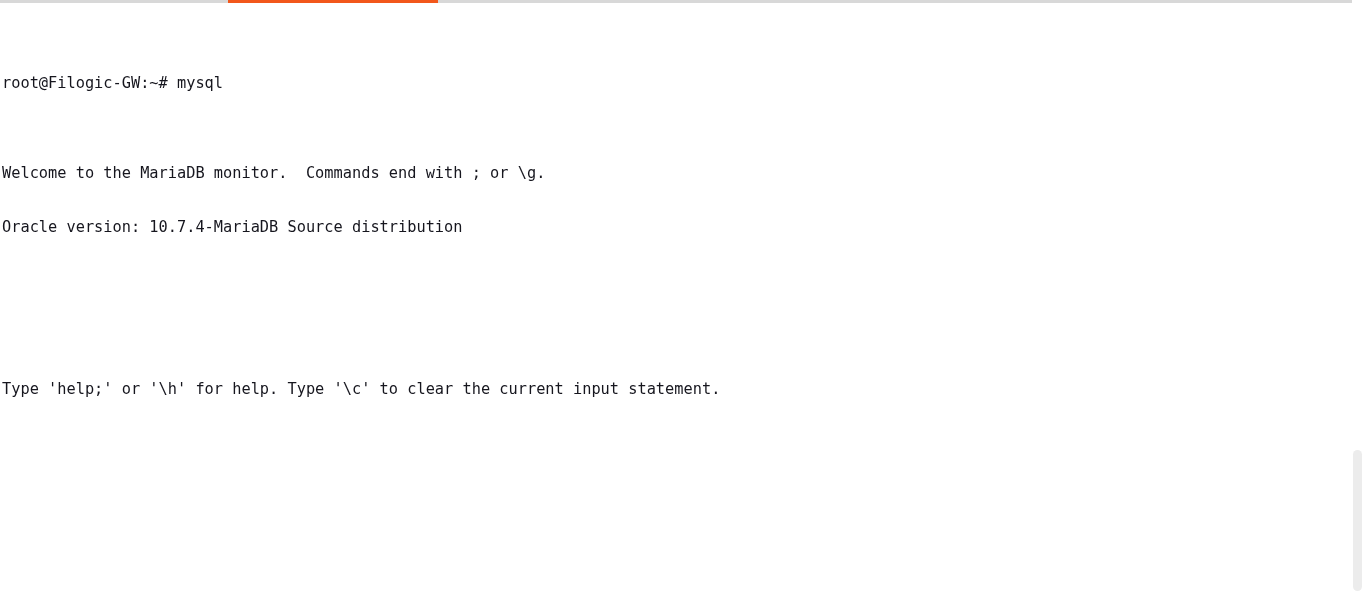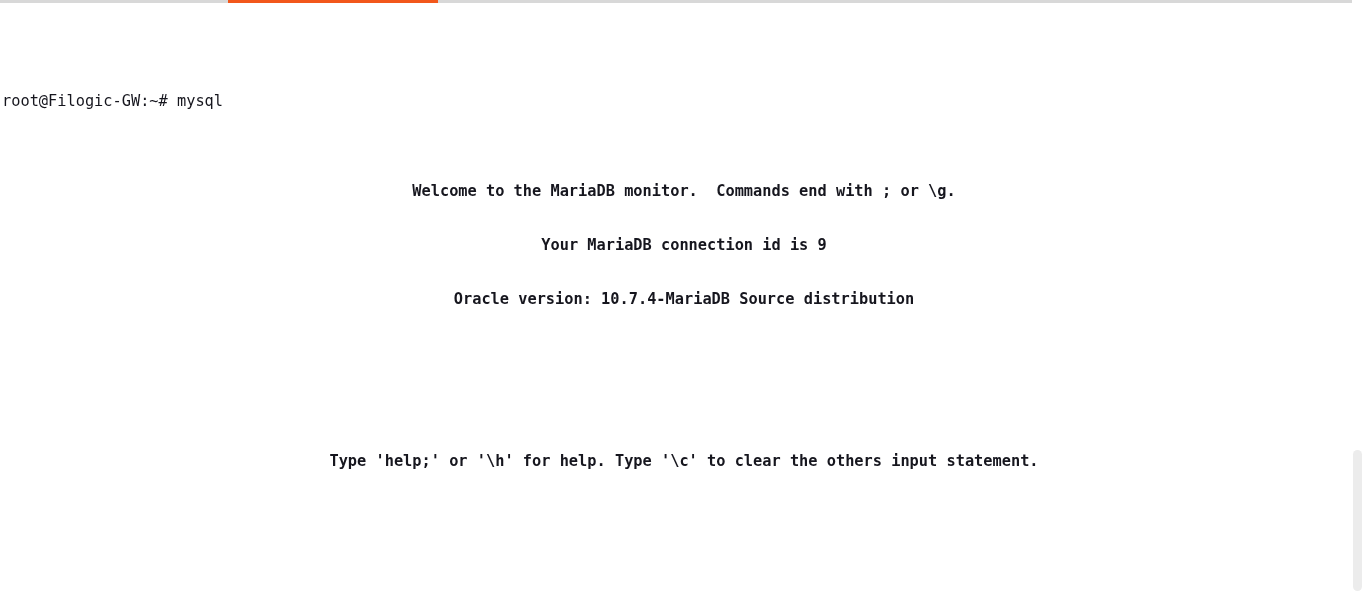--- a/index.html
+++ b/index.html
@@ -34,34 +34,34 @@
   #top-chrome-left  { left: 0;     width: 228px; }
   #top-chrome-right { left: 438px; width: 928px; }
 
   
   #terminal {
     position: absolute;
     top: 0;
     left: 0;
     width: 1366px;
     height: 593px;
-    padding: 20px 0 0 2px;
+    padding: 2px 0 0 2px;
     box-sizing: border-box;
     color: #16161e;
     font-size: 15.3px;
     line-height: 18px;
     white-space: pre;
     letter-spacing: 0px;
   }
   .line {
     height: 18px;
     white-space: pre;
     font-weight: 400;
   }
-  .line.bold { font-weight: 700; text-align: center; }
+  .line.bold { font-weight: 400; }
   .line.blank { }
 
   
   #scrollbar-track {
     position: absolute;
     top: 0;
     right: 0;
     width: 14px;
     height: 593px;
     background: #ffffff;
@@ -83,25 +83,24 @@
 <div id="top-accent"></div>
 <div id="top-chrome-right"></div>
 
 <div id="terminal">
 
   
   <div class="line"><span>root@Filogic-GW:~# </span><span>mysql</span></div>
 
   
   <div class="line bold">Welcome to the MariaDB monitor.  Commands end with ; or \g.</div>
-  <div class="line bold">Your MariaDB connection id is 9</div>
   <div class="line bold">Oracle version: 10.7.4-MariaDB Source distribution</div>
   <div class="line blank">&nbsp;</div>
   <div class="line blank">&nbsp;</div>
-  <div class="line bold">Type 'help;' or '\h' for help. Type '\c' to clear the others input statement.</div>
+  <div class="line bold">Type 'help;' or '\h' for help. Type '\c' to clear the current input statement.</div>
   <div class="line blank">&nbsp;</div>
 
   
   
   
   
 
   
   
   

